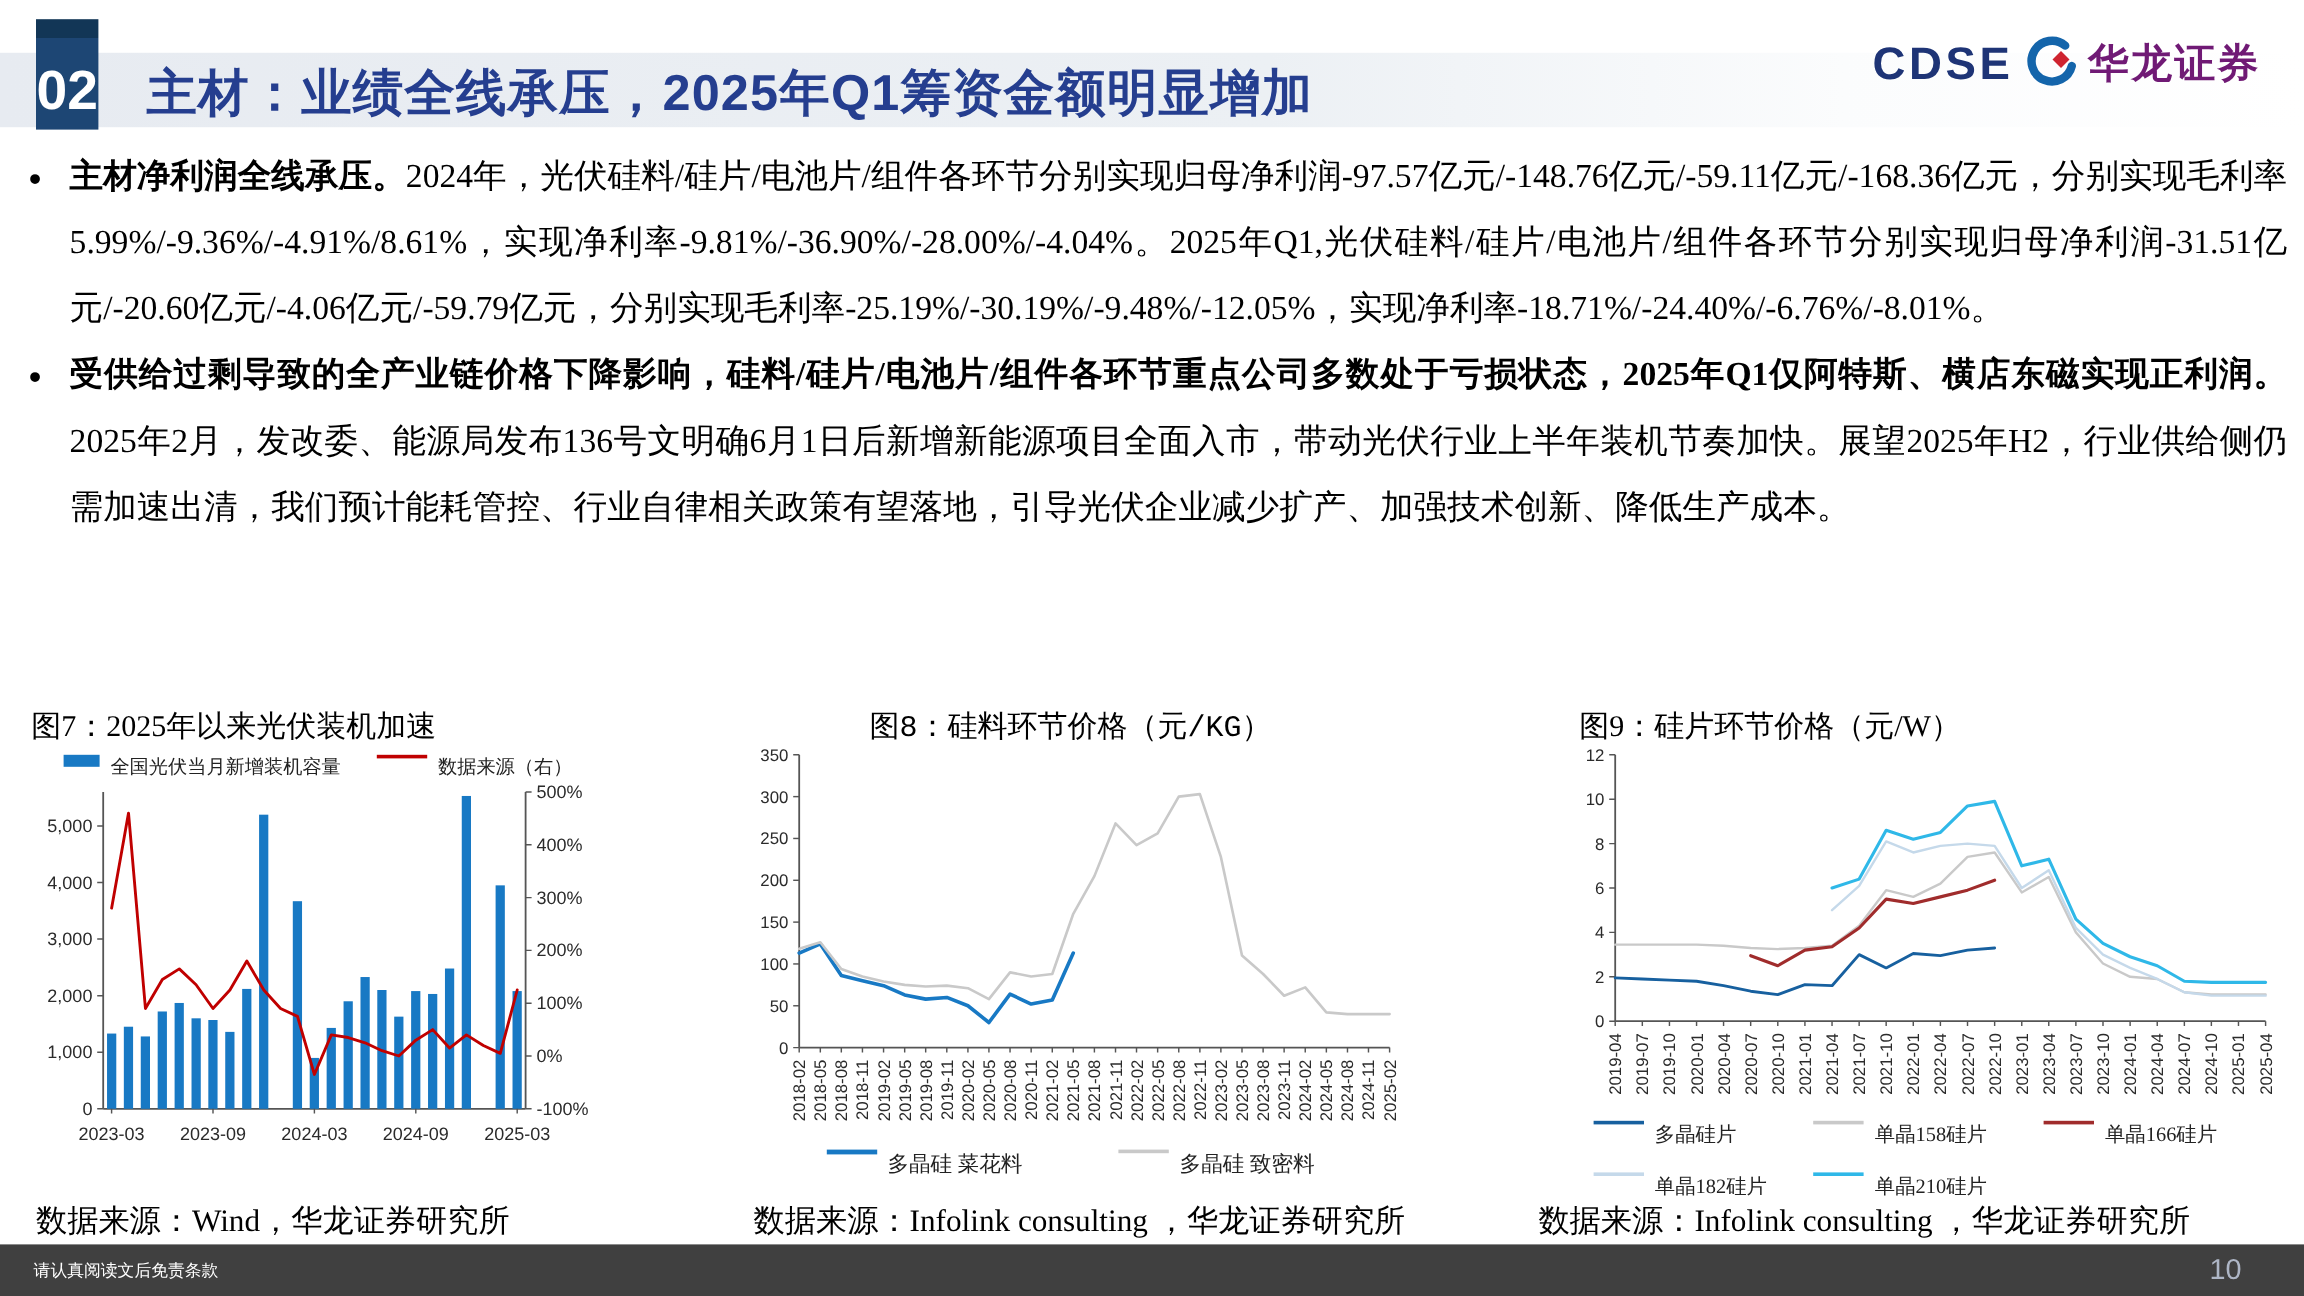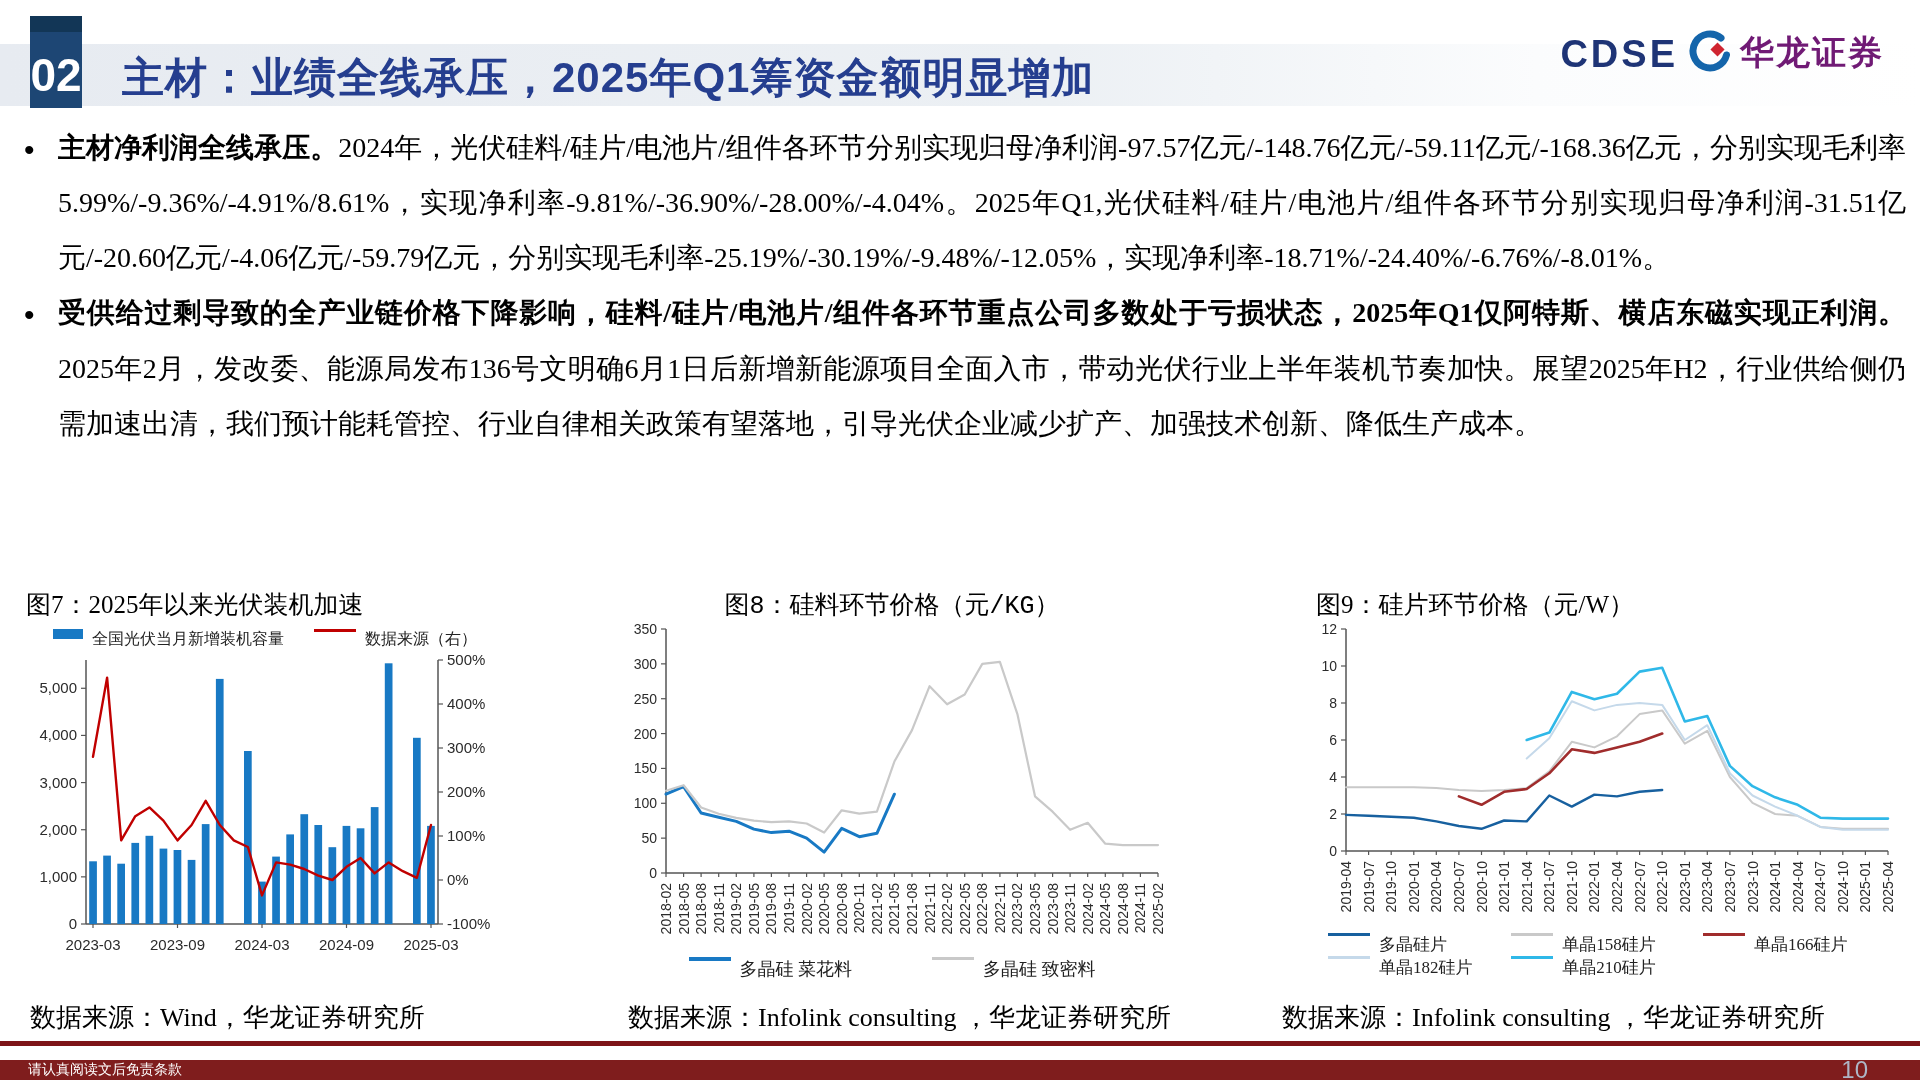--- a/index.html
+++ b/index.html
@@ -29,35 +29,35 @@
   .chart{position:absolute;top:588px;}
   .c7{left:26px;width:478px;}
   .c8{left:612px;width:560px;}
   .c9{left:1298px;width:608px;}
   .chart-title{font-family:"Liberation Serif",serif;font-size:25px;color:#000;white-space:nowrap;}
   .c8 .chart-title{text-align:center;font-family:Liberation Mono, monospace;}
   .c9 .chart-title{padding-left:18px;}
   .legend{display:flex;justify-content:center;align-items:center;font-family:"Liberation Serif",serif;color:#222;}
   .c7 .legend{gap:30px;font-size:16px;margin-top:8px;}
   .c8 .legend{gap:80px;font-size:18px;margin-top:0px;}
-  .c9 .legend{display:grid;grid-template-columns:1.05fr 1.1fr 1fr;gap:0 6px;font-size:17px;margin-top:2px;padding:0 34px 0 30px;}
+  .c9 .legend{display:grid;grid-template-columns:1.05fr 1.1fr 1fr;gap:20px 6px;font-size:17px;margin-top:2px;padding:0 34px 0 30px;}
   .legend-item{display:flex;align-items:flex-start;gap:9px;white-space:nowrap;}
   .swatch-bar{width:30px;height:10px;display:inline-block;}
   .swatch-line{width:42px;height:0;border-top-style:solid;display:inline-block;}
   svg text{font-family:"Liberation Sans",sans-serif;}
 
   
   .source{position:absolute;top:1000px;font-family:"Liberation Serif",serif;font-size:26px;color:#000;white-space:nowrap;}
   .src1{left:30px;}
   .src2{left:628px;}
   .src3{left:1282px;}
 
   
   .footer-line{position:absolute;left:0;bottom:34px;width:100%;height:5px;background:#7d1418;}
-  .footer{position:absolute;left:0;bottom:0;width:100%;height:20px;background:#7f1d1d;
+  .footer{position:absolute;left:0;bottom:0;width:100%;height:43px;background:#404040;
         display:flex;align-items:center;justify-content:space-between;padding:0 52px 0 28px;}
   .disclaimer{color:#ffffff;font-size:14px;}
   .pagenum{color:#aeb6c6;font-size:24px;}
 </style>
 </head>
 <body>
 
 <div class="page">
 
   <div class="band"></div>

